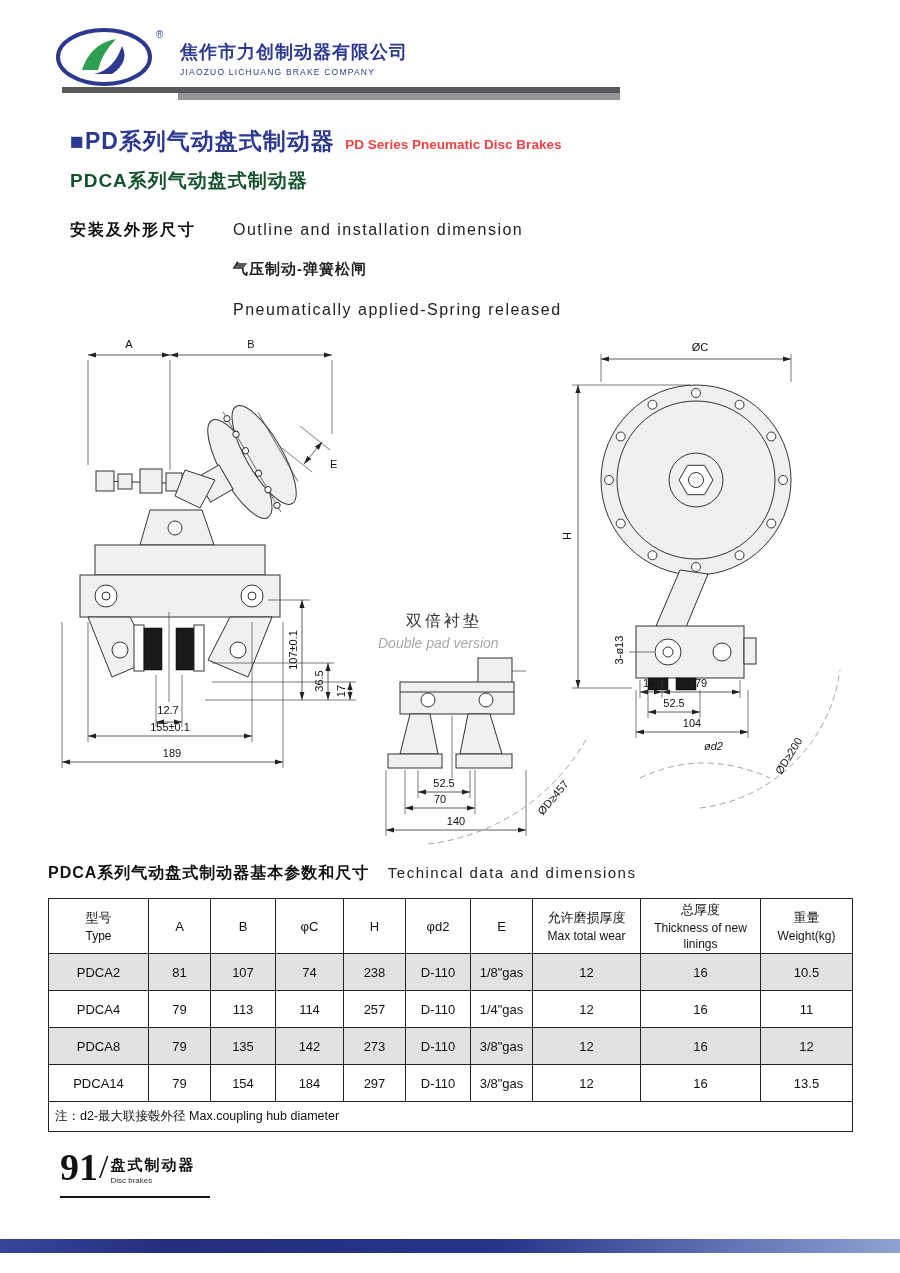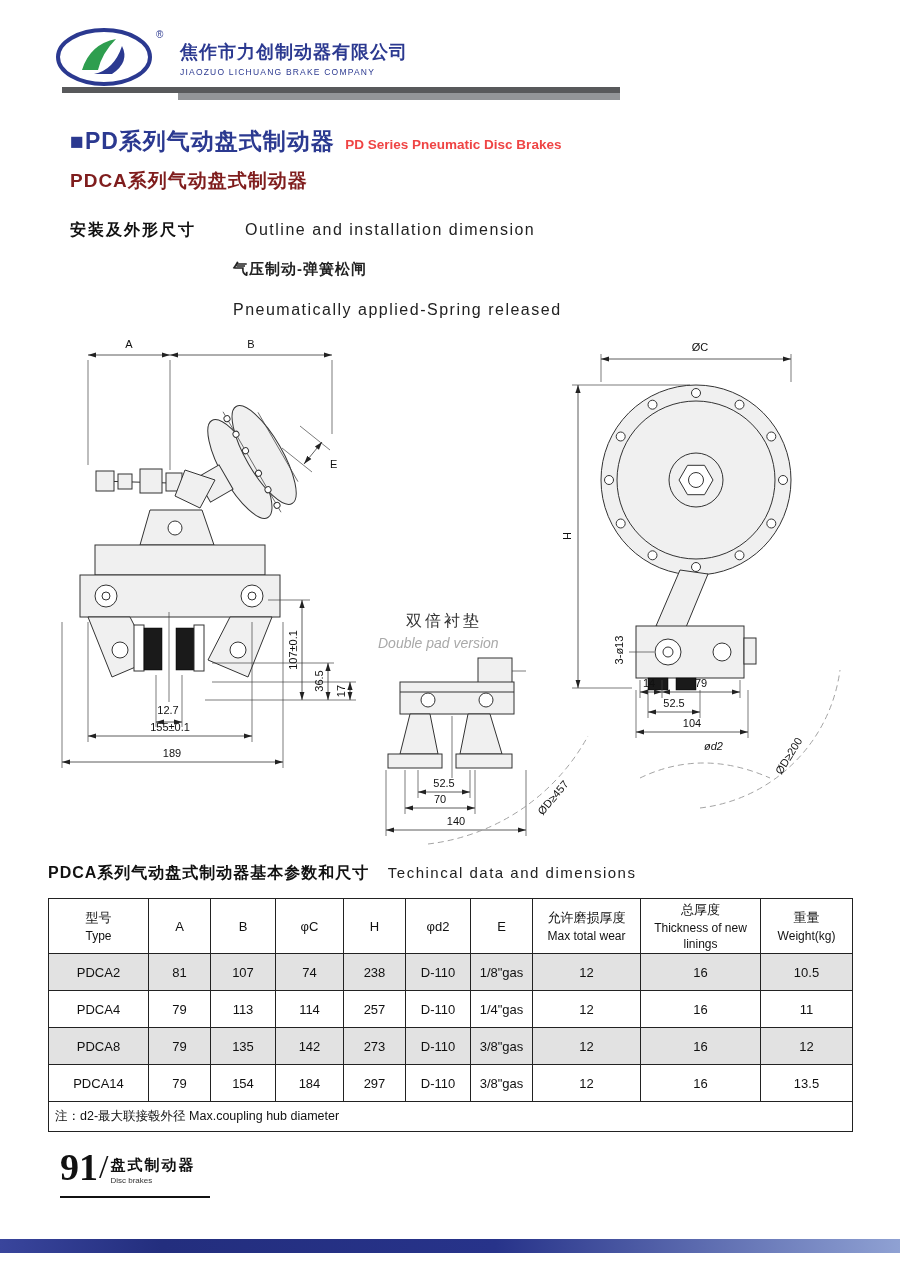--- a/index.html
+++ b/index.html
@@ -12,21 +12,21 @@
 
   
   .company-cn { color:#2b3990; font-weight:bold; font-size:18px; letter-spacing:1px; }
   .company-en { color:#2b3990; font-size:8.5px; letter-spacing:1.2px; display:block; margin-top:3px; }
   .rule-dark { background:#58595b; }
   .rule-light { background:#939598; }
 
   
   .title-cn { color:#2b3990; font-weight:bold; font-size:23px; letter-spacing:1px; }
   .title-en { color:#ef4444; font-weight:bold; font-size:13.5px; margin-left:6px;text-align:right; }
-  .subtitle { color:#7f1d1d; font-weight:bold; font-size:19px; letter-spacing:1px; }
+  .subtitle { color:#14532d; font-weight:bold; font-size:19px; letter-spacing:1px; }
   .sec-cn { font-weight:bold; font-size:16px; letter-spacing:2px; }
   .sec-en { font-size:16px; letter-spacing:1.5px; color:#222; }
   .mode-cn { font-size:15px; letter-spacing:1px; color:#222; }
   .mode-en { font-size:16px; letter-spacing:1.5px; color:#222; }
 
   
   .shape { fill:#f0f0f0; stroke:#333; stroke-width:1; }
   .shape2 { fill:#fff; stroke:#333; stroke-width:1; }
   .nf { fill:none; stroke:#333; stroke-width:1; }
   .thin { stroke:#444; stroke-width:0.7; fill:none; }
@@ -77,21 +77,21 @@
 <div class="abs rule-dark" style="left:62px; top:87px; width:558px; height:6px;"></div>
 <div class="abs rule-light" style="left:178px; top:93px; width:442px; height:7px;"></div>
 
 <div class="abs" style="left:70px; top:126px;">
   <span class="title-cn">■PD系列气动盘式制动器</span>
   <span class="title-en">PD Series Pneumatic Disc Brakes</span>
 </div>
 <div class="abs subtitle" style="left:70px; top:168px;">PDCA系列气动盘式制动器</div>
 
 <div class="abs sec-cn" style="left:70px; top:220px;">安装及外形尺寸</div>
-<div class="abs sec-en" style="left:233px; top:221px;margin-left:12px;">Outline and installation dimension</div>
+<div class="abs sec-en" style="left:233px; top:221px;">Outline and installation dimension</div>
 <div class="abs mode-cn" style="left:233px; top:260px;font-weight:bold;">气压制动-弹簧松闸</div>
 <div class="abs mode-en" style="left:233px; top:301px;">Pneumatically applied-Spring released</div>
 
 <svg class="abs" style="left:0; top:330px;" width="900" height="530" viewBox="0 0 900 530">
   <defs>
     <marker id="mE" markerWidth="9" markerHeight="7" refX="8.5" refY="3" orient="auto" markerUnits="userSpaceOnUse">
       <path d="M0 0.4 L8.5 3 L0 5.6 Z" fill="#222"></path>
     </marker>
     <marker id="mS" markerWidth="9" markerHeight="7" refX="0.5" refY="3" orient="auto" markerUnits="userSpaceOnUse">
       <path d="M8.5 0.4 L0.5 3 L8.5 5.6 Z" fill="#222"></path>

